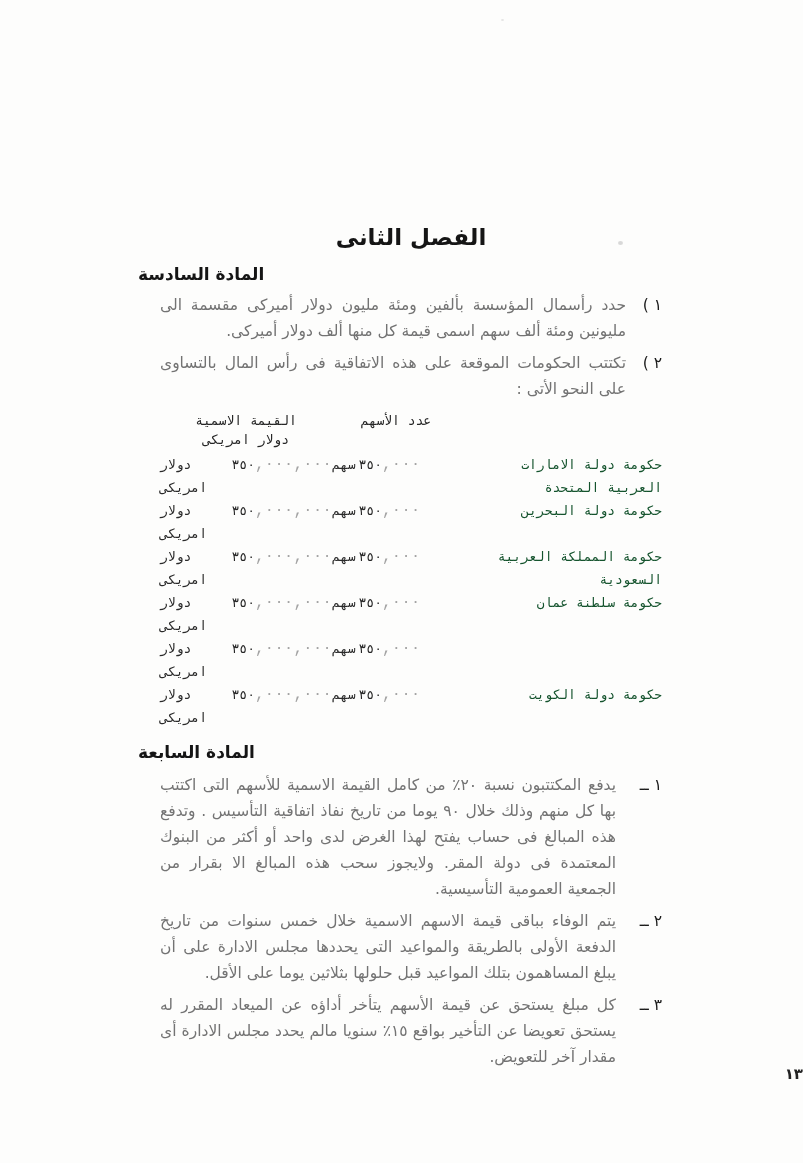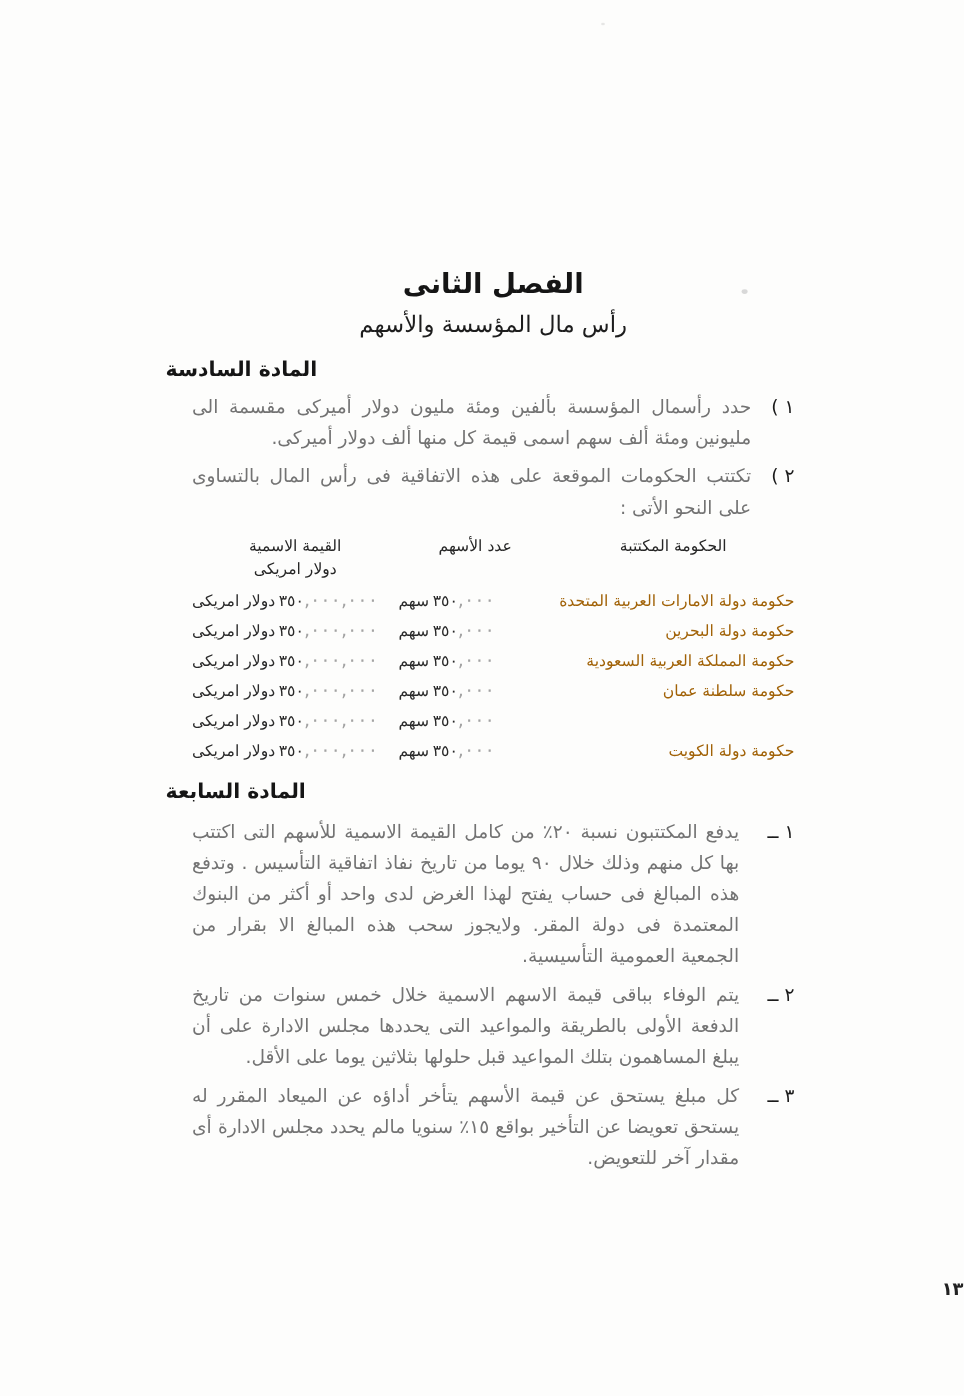--- a/index.html
+++ b/index.html
@@ -47,73 +47,71 @@
   .marker{
     flex:0 0 36px;white-space:nowrap;color:#1b1b1b;
   }
   .para.a7 .marker{flex-basis:46px;}
   .ptext{
     flex:1;text-align:justify;color:#737373;
   }
 
   
   .subs-table{
-    margin-top:10px;font-size:13px;color:#2c2c2c;
+    margin-top:10px;font-size:13px;color:#2c2c2c;font-family:Liberation Mono, monospace;
   }
   .thead,.trow{display:flex;direction:ltr;align-items:baseline;}
   .thead{line-height:20px;margin-bottom:0;}
   .subhead{line-height:18px;margin-bottom:4px;}
   .trow{line-height:23px;}
   .col-value{width:172px;}
   .col-shares{width:128px;}
   .col-gov{flex:1;}
   .th{text-align:center;color:#262626;}
   .cell-flex{display:flex;direction:ltr;align-items:baseline;}
   .cell-flex .unit{color:#2a2a2a;margin-right:3px;}
   .cell-flex .num{color:#262626;}
   .cell-flex .zeros{color:#a3a3a3;letter-spacing:1.5px;font-size:16px;}
-  .cell-gov{direction:rtl;text-align:right;color:#a16207;}
+  .cell-gov{direction:rtl;text-align:right;color:#14532d;}
 
   .pagenum{
     position:absolute;left:0;top:1065px;width:803px;
     text-align:right;font-size:15px;font-weight:bold;color:#222;
   }
   .a6block{margin-top:2px;}
   .a7block{margin-top:8px;}
 </style>
 </head>
 <body>
 
 <div class="page">
   <div class="speck s1"></div>
   <div class="speck s2"></div>
 
   <div class="content">
 
     <h1 class="chapter-title">الفصل الثانى</h1>
-    <h2 class="chapter-subtitle">رأس مال المؤسسة والأسهم</h2>
 
     <h3 class="article-heading">المادة السادسة</h3>
 
     <div class="a6block">
       <div class="para">
         <span class="marker">١ )</span>
         <div class="ptext">حدد رأسمال المؤسسة بألفين ومئة مليون دولار أميركى مقسمة الى مليونين ومئة ألف سهم اسمى قيمة كل منها ألف دولار أميركى.</div>
       </div>
       <div class="para">
         <span class="marker">٢ )</span>
         <div class="ptext">تكتتب الحكومات الموقعة على هذه الاتفاقية فى رأس المال بالتساوى على النحو الأتى :</div>
       </div>
     </div>
 
     <div class="subs-table">
       <div class="thead">
         <div class="col-value th">القيمة الاسمية</div>
         <div class="col-shares th">عدد الأسهم</div>
-        <div class="col-gov th">الحكومة المكتتبة</div>
       </div>
       <div class="thead subhead">
         <div class="col-value th">دولار امريكى</div>
         <div class="col-shares"></div>
         <div class="col-gov"></div>
       </div>
 
       <div class="trow">
         <div class="col-value cell-flex">
           <span class="unit">دولار امريكى</span>

